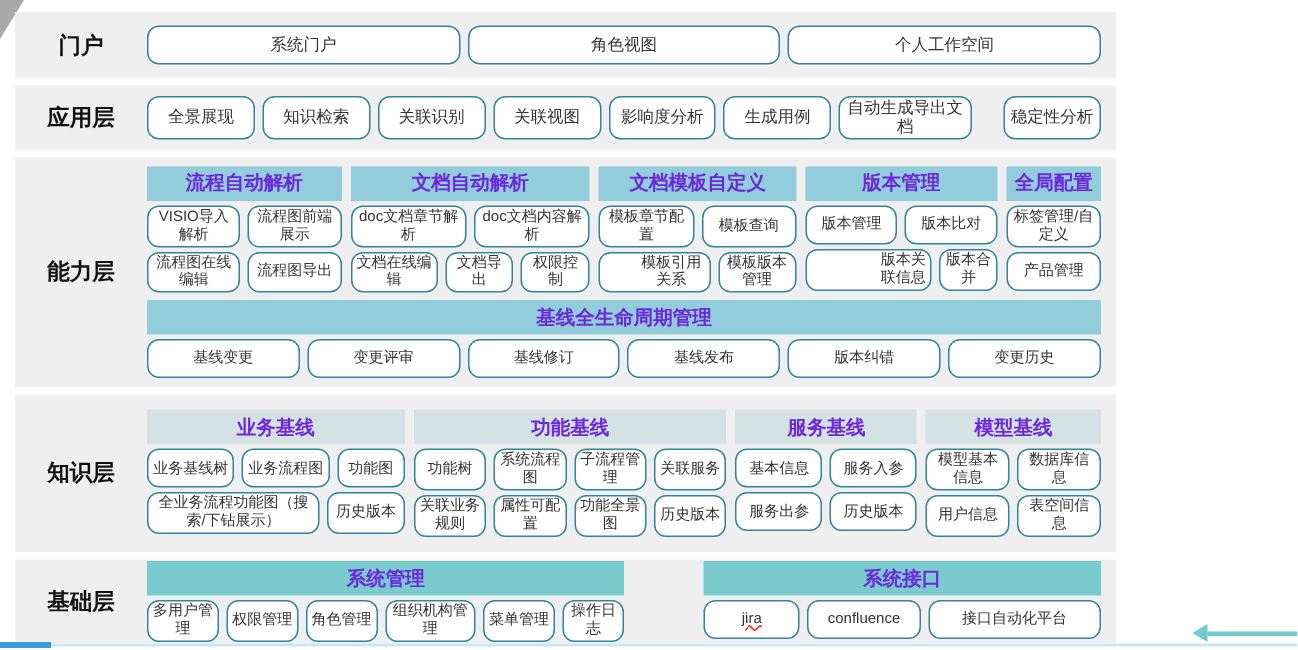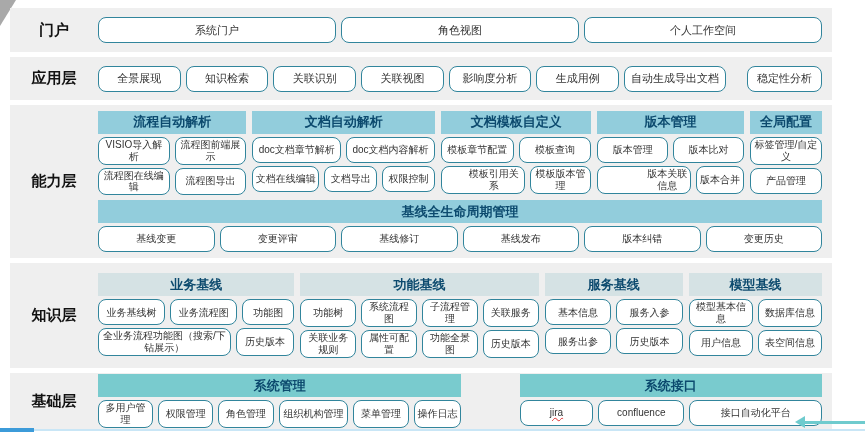--- a/index.html
+++ b/index.html
@@ -3,21 +3,21 @@
 <meta charset="utf-8">
 <style>
   * { box-sizing: border-box; margin: 0; padding: 0; }
   html, body {
     width: 865px; height: 433px;
     background: #ffffff;
     font-family: "Liberation Sans", "DejaVu Sans", sans-serif;
     position: relative; overflow: hidden;
   }
   #diagram {
-    position: absolute; left: 10px; top: 8px; width: 822px;
+    position: absolute; left: 10px; top: 8px; width: 734px;
     display: flex; flex-direction: column; gap: 5px;
   }
   .band {
     background: var(--band-bg, #EFEFEF);
     display: flex;
     padding-right: 10px;
   }
   .band-portal     { height: 44px; }
   .band-app        { height: 43px; }
   .band-capability { height: 153px; }
@@ -30,21 +30,21 @@
   }
   .layer-content {
     flex: 1; display: flex; flex-direction: column;
     justify-content: center; gap: 5px; padding: 6px 0;
   }
   .group-row { display: flex; gap: 6px; align-items: flex-start; }
   .group { display: flex; flex-direction: column; gap: 3px; min-width: 0; }
   .group.spacer { visibility: hidden; }
   .group-header {
     height: 23px; display: flex; align-items: center; justify-content: center;
-    font-weight: bold; font-size: 13px; color: #0c4a6e; white-space: nowrap;
+    font-weight: bold; font-size: 13px; color: #6d28d9; white-space: nowrap;
   }
   .hdr-blue { background: var(--hdr-blue, #92CDDC); }
   .hdr-pale { background: var(--hdr-pale, #D5E2E4); }
   .hdr-teal { background: var(--hdr-teal, #79CBCE); }
   .btn-row { display: flex; gap: 5px; min-height: 26px; align-items: stretch; }
   .btn {
     min-height: 26px;
     background: #fff;
     border: 1.6px solid var(--btn-border, #31859C);
     border-radius: 8px;

